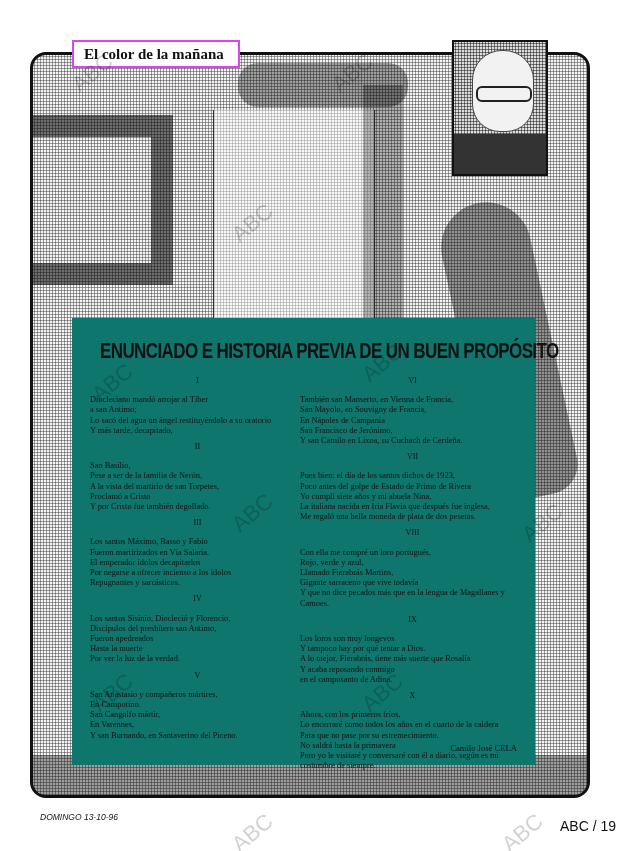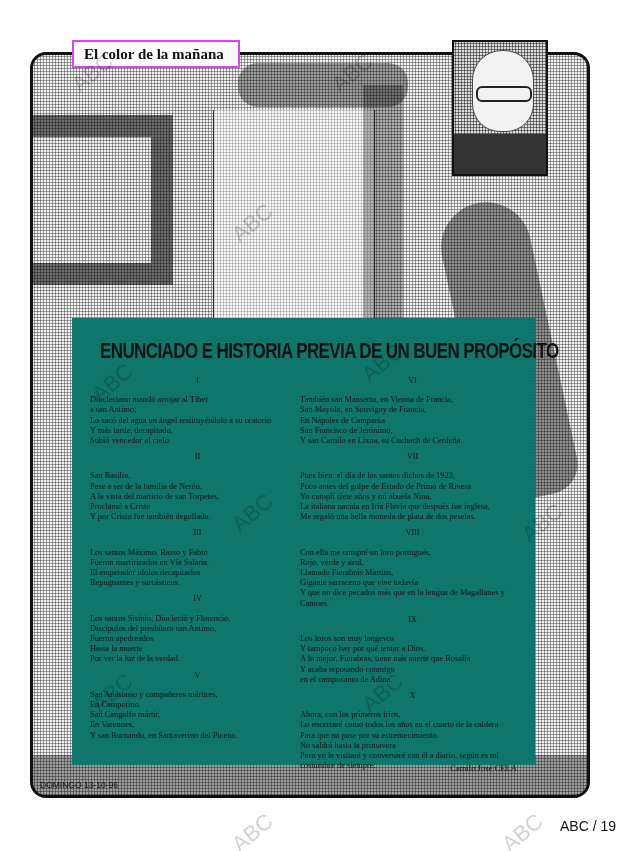--- a/index.html
+++ b/index.html
@@ -50,23 +50,23 @@
       font-family: "Liberation Sans", "DejaVu Sans", sans-serif; font-weight: bold;
       font-size: 17px; letter-spacing: -0.6px; transform: scaleY(1.35); transform-origin: left top;
       white-space: nowrap;
     }
     .col { position: absolute; top: 58px; width: 215px; font-size: 8.4px; line-height: 10.2px; }
     .col.left { left: 18px; }
     .col.right { left: 228px; width: 225px; }
     .stanza { margin-bottom: 6px; }
     .numeral { text-align: center; font-size: 8px; margin: 0 0 9px 0; }
     .line { white-space: nowrap; }
-    .signature { position: absolute; right: 18px; top: 445px; font-size: 8.6px; }
+    .signature { position: absolute; right: 18px; top: 425px; font-size: 8.6px; }
 
-    .footer-date { position: absolute; left: 40px; top: 780px; font-family: "Liberation Sans", sans-serif; font-size: 8.5px; }
+    .footer-date { position: absolute; left: 40px; top: 812px; font-family: "Liberation Sans", sans-serif; font-size: 8.5px; font-style: italic; }
     .footer-page { position: absolute; left: 560px; top: 818px; font-family: "Liberation Sans", sans-serif; font-size: 14px; }
 
     .wm { position: absolute; font-family: "Liberation Sans", sans-serif; color: rgba(0,0,0,0.18);
       font-size: 22px; transform: rotate(-40deg); z-index: 4; pointer-events: none; }
   </style>
 </head>
 <body>
 
 <div class="frame">
   <div class="shade-a"></div>
@@ -88,35 +88,35 @@
 <div class="textbox">
   <div class="headline">ENUNCIADO E HISTORIA PREVIA DE UN  BUEN PROPÓSITO</div>
 
   <div class="col left" id="col-left">
       <div class="stanza">
         <div class="numeral">I</div>
         <div class="line">Diocleciano mandó arrojar al Tíber</div>
         <div class="line">a san Antimo;</div>
         <div class="line">Lo sacó del agua un ángel restituyéndolo a su oratorio</div>
         <div class="line">Y más tarde, decapitado,</div>
-        <div class="line">Subió vencedor al cielo.</div>
       </div>
       <div class="stanza">
         <div class="numeral">II</div>
         <div class="line">San Basilio,</div>
         <div class="line">Pese a ser de la familia de Nerón,</div>
         <div class="line">A la vista del martirio de san Torpetes,</div>
         <div class="line">Proclamó a Cristo</div>
         <div class="line">Y por Cristo fue también degollado.</div>
       </div>
       <div class="stanza">
         <div class="numeral">III</div>
         <div class="line">Los santos Máximo, Basso y Fabio</div>
         <div class="line">Fueron martirizados en Vía Salaria.</div>
         <div class="line">El emperador ídolos decapitarlos</div>
+        <div class="line">Por negarse a ofrecer incienso a los ídolos</div>
         <div class="line">Repugnantes y sarcásticos.</div>
       </div>
       <div class="stanza">
         <div class="numeral">IV</div>
         <div class="line">Los santos Sisinio, Diocleció y Florencio,</div>
         <div class="line">Discípulos del presbítero san Antimo,</div>
         <div class="line">Fueron apedreados</div>
         <div class="line">Hasta la muerte</div>
         <div class="line">Por ver la luz de la verdad.</div>
       </div>

